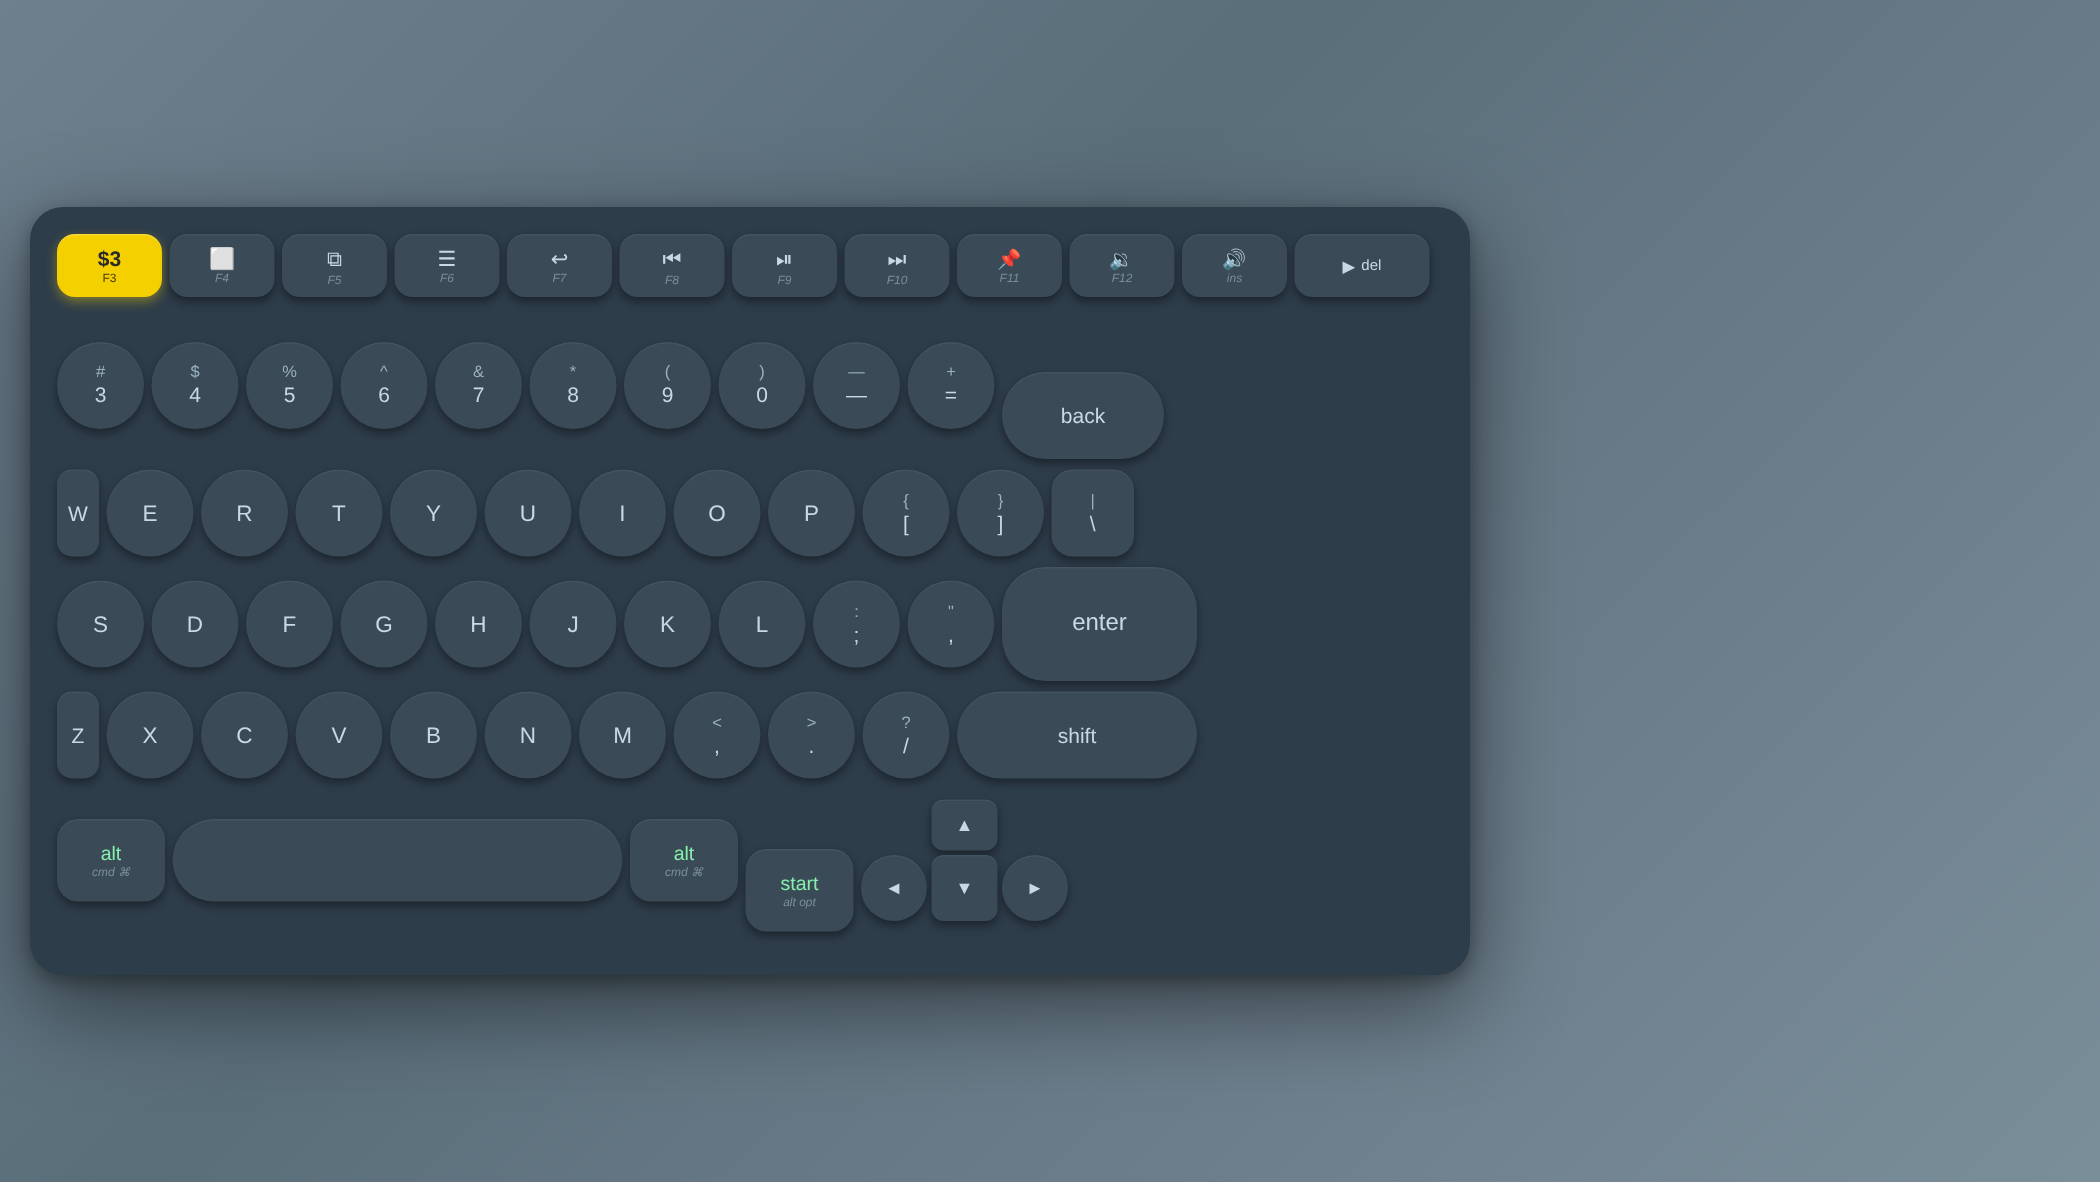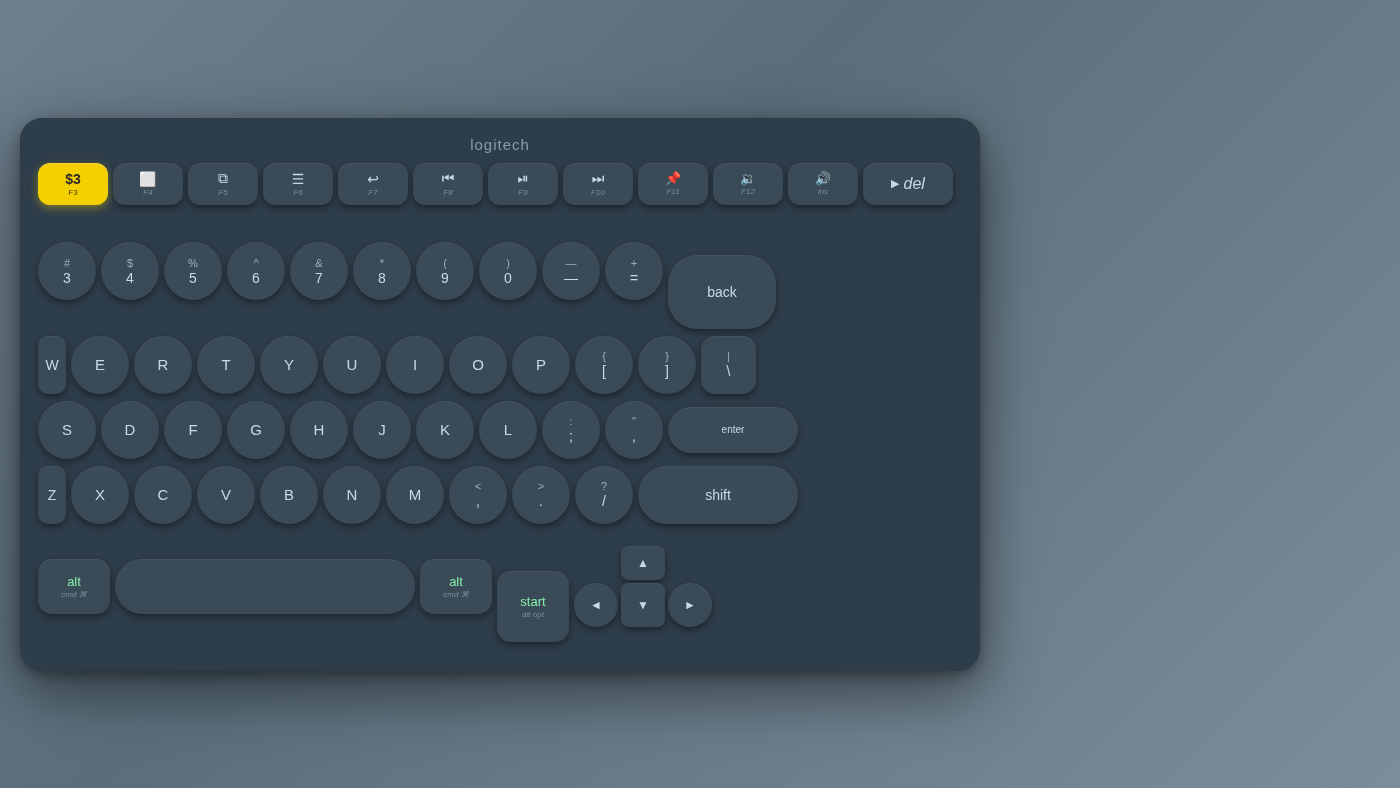--- a/index.html
+++ b/index.html
@@ -96,32 +96,32 @@
       font-size: 8px;
       color: #7a8e9a;
       font-weight: 400;
       margin-top: 1px;
       font-style: italic;
     }
 
     
     .key-back {
       width: 108px;
-      height: 74px;
+      height: 58px;
       border-radius: 29px;
       font-size: 14px;
       font-weight: 500;
       margin-top: 41px;
     }
 
     .key-enter {
       width: 108px;
-      height: 46px;
+      height: 76px;
       border-radius: 29px;
-      font-size: 10px;
+      font-size: 16px;
       font-weight: 500;
     }
 
     .key-shift {
       width: 150px;
       height: 58px;
       border-radius: 29px;
       font-size: 14px;
       font-weight: 500;
       justify-content: center;
@@ -143,21 +143,21 @@
 
     .key-alt-right {
       width: 72px;
       height: 55px;
       border-radius: 14px;
       font-size: 11px;
     }
 
     .key-start {
       width: 72px;
-      height: 71px;
+      height: 55px;
       border-radius: 14px;
       font-size: 10px;
       margin-top: 40px;
     }
 
     .key-arrow-lr {
       width: 44px;
       height: 44px;
       border-radius: 50%;
       font-size: 12px;
@@ -249,21 +249,20 @@
       border-radius: 14px;
       font-size: 12px;
     }
   </style>
 </head>
 <body>
 
 <div class="background">
   <div class="keyboard">
 
-    <div class="keyboard-brand">logitech</div>
 
     <div class="keyboard-row fn-row">
 
       <div class="key key-bt">
         <span class="bt-symbol">$3</span>
         <span class="bt-label">F3</span>
       </div>
 
       <div class="key key-fn">
         <span class="fn-icon">⬜</span>
@@ -310,21 +309,21 @@
         <span class="fn-label-bottom">F12</span>
       </div>
 
       <div class="key key-fn">
         <span class="fn-icon" style="font-size:13px;">🔊</span>
         <span class="fn-label-bottom">ins</span>
       </div>
 
       <div class="key key-del" style="border-radius:12px; width:90px; height:42px; flex-direction:row; gap:4px;">
         <span>▶</span>
-        <span style="font-size:16px;font-style:italic;">del</span>
+        <span style="font-size:10px;">del</span>
       </div>
     </div>
 
     <div class="keyboard-row">
 
       <div class="key key-std">
         <div class="key-sym">
           <span class="key-label-top">#</span>
           <span class="key-label-main">3</span>
         </div>

